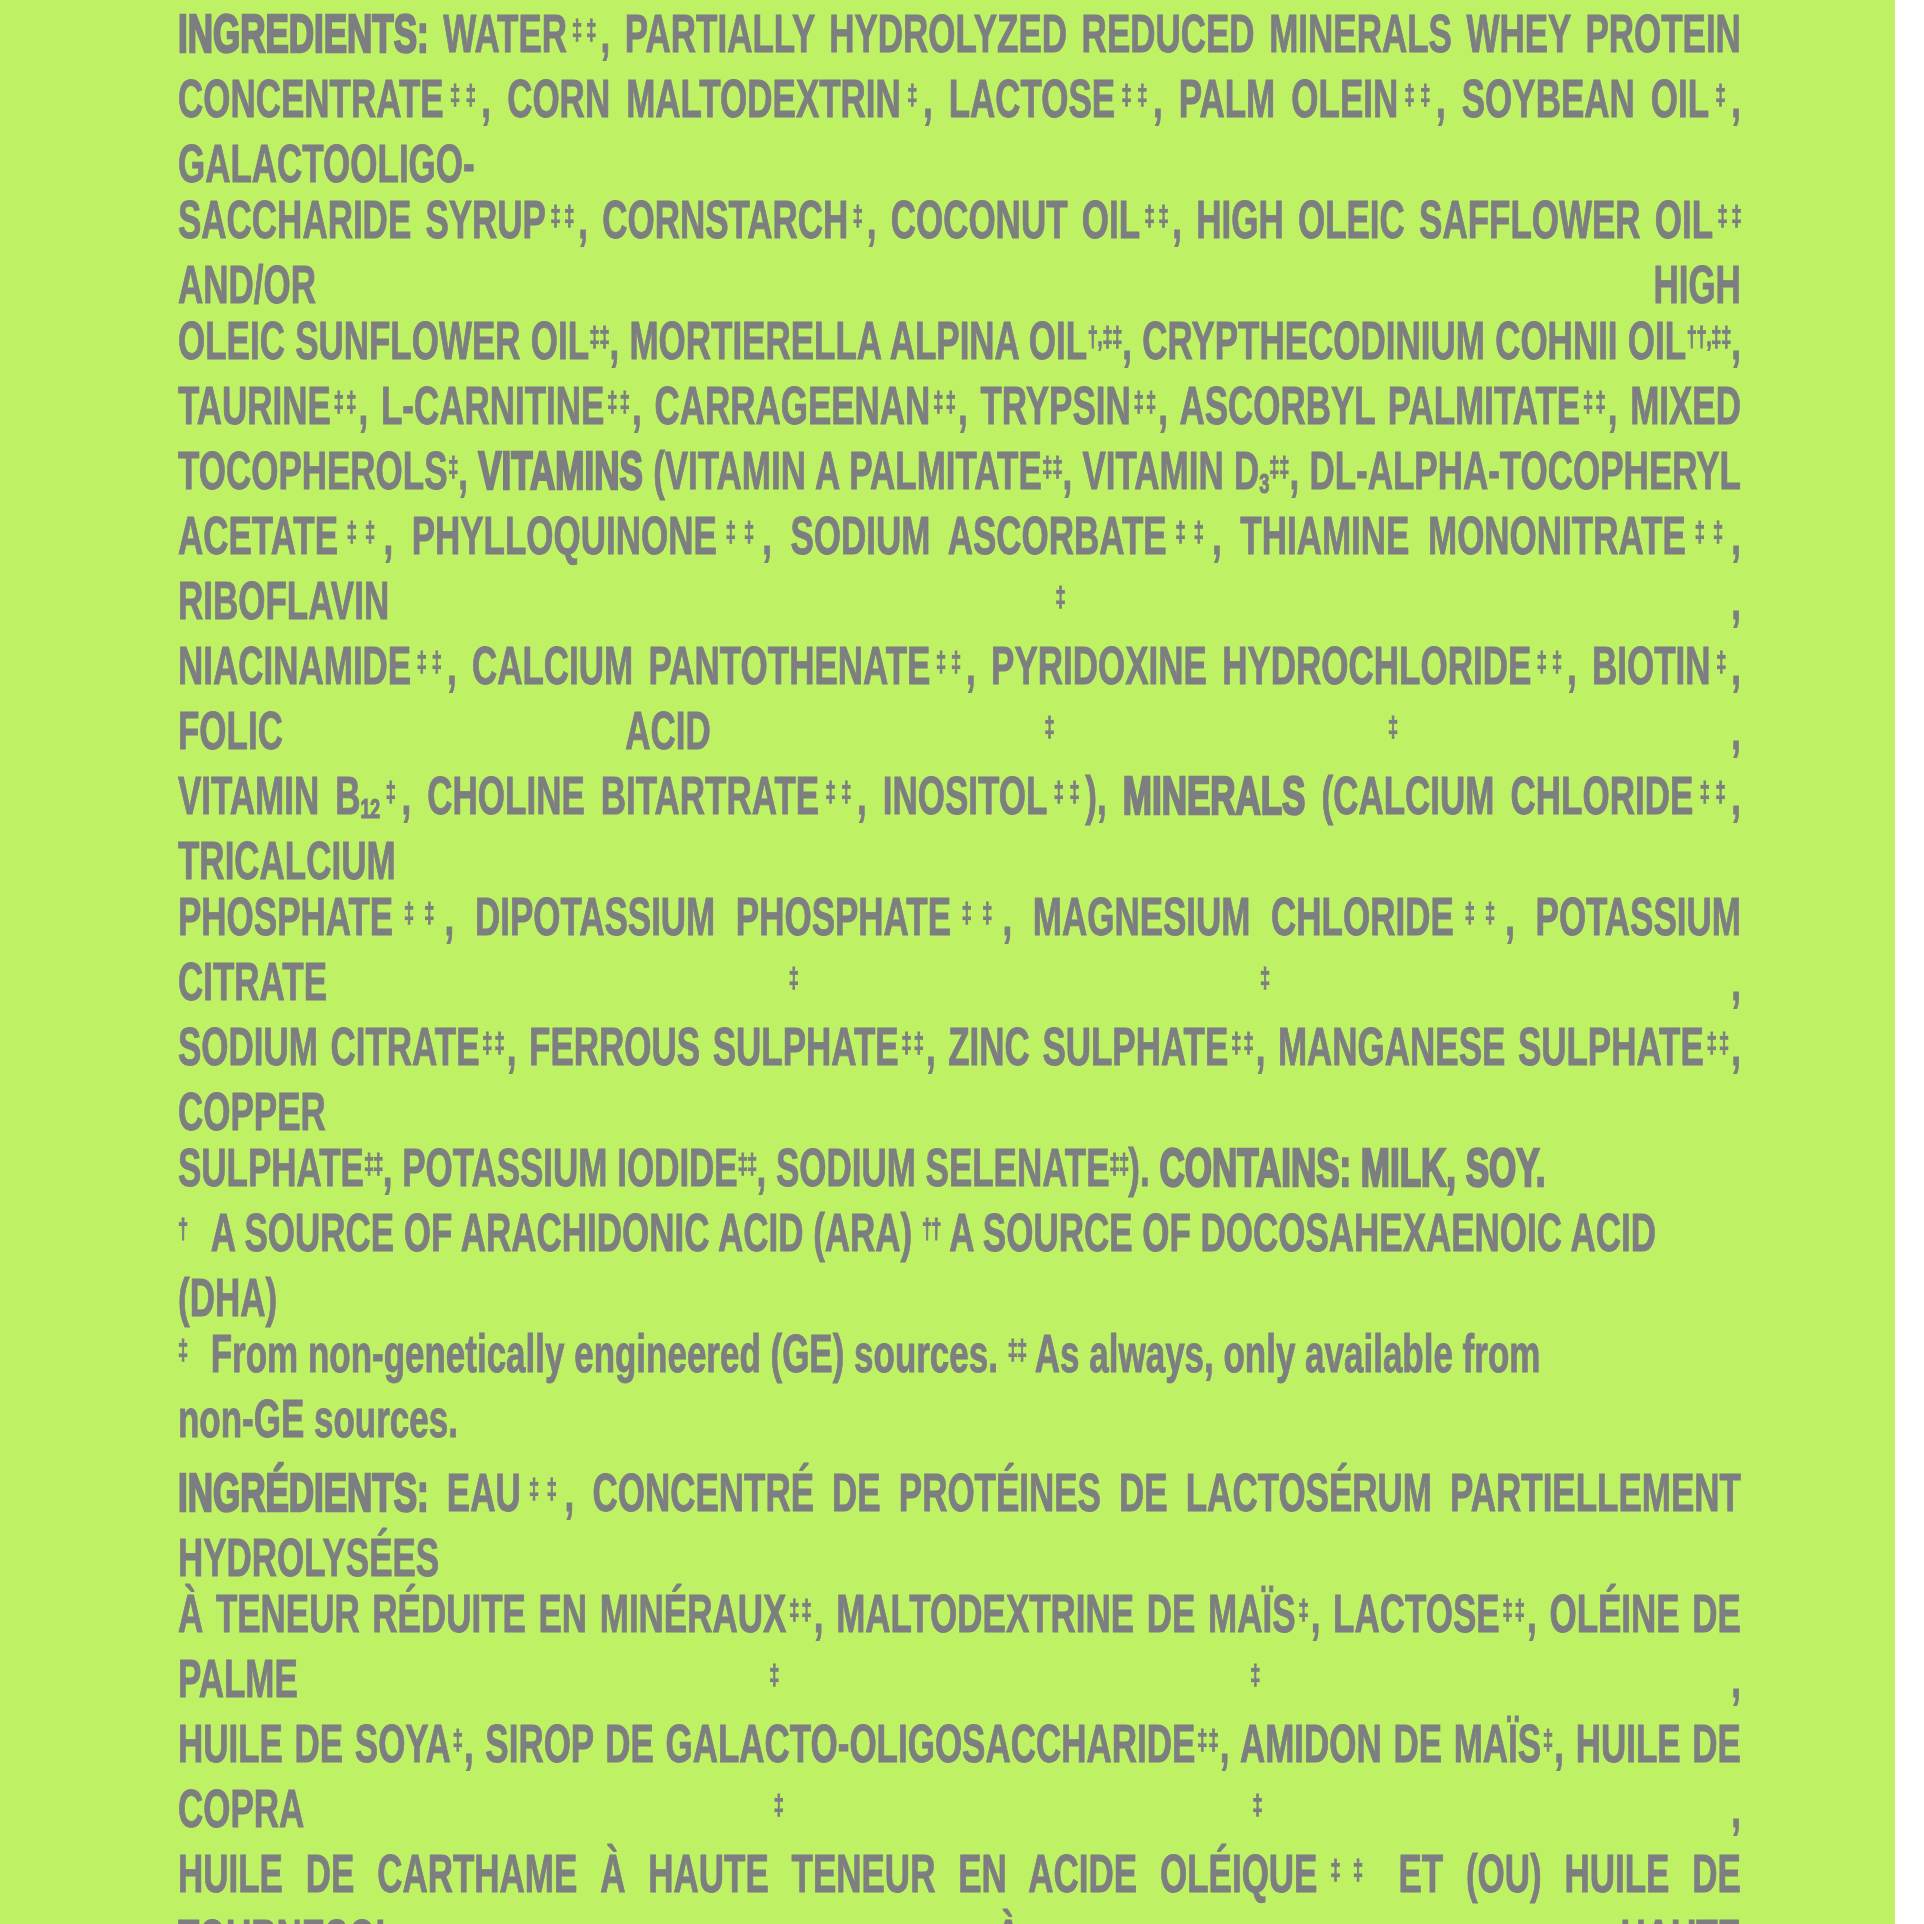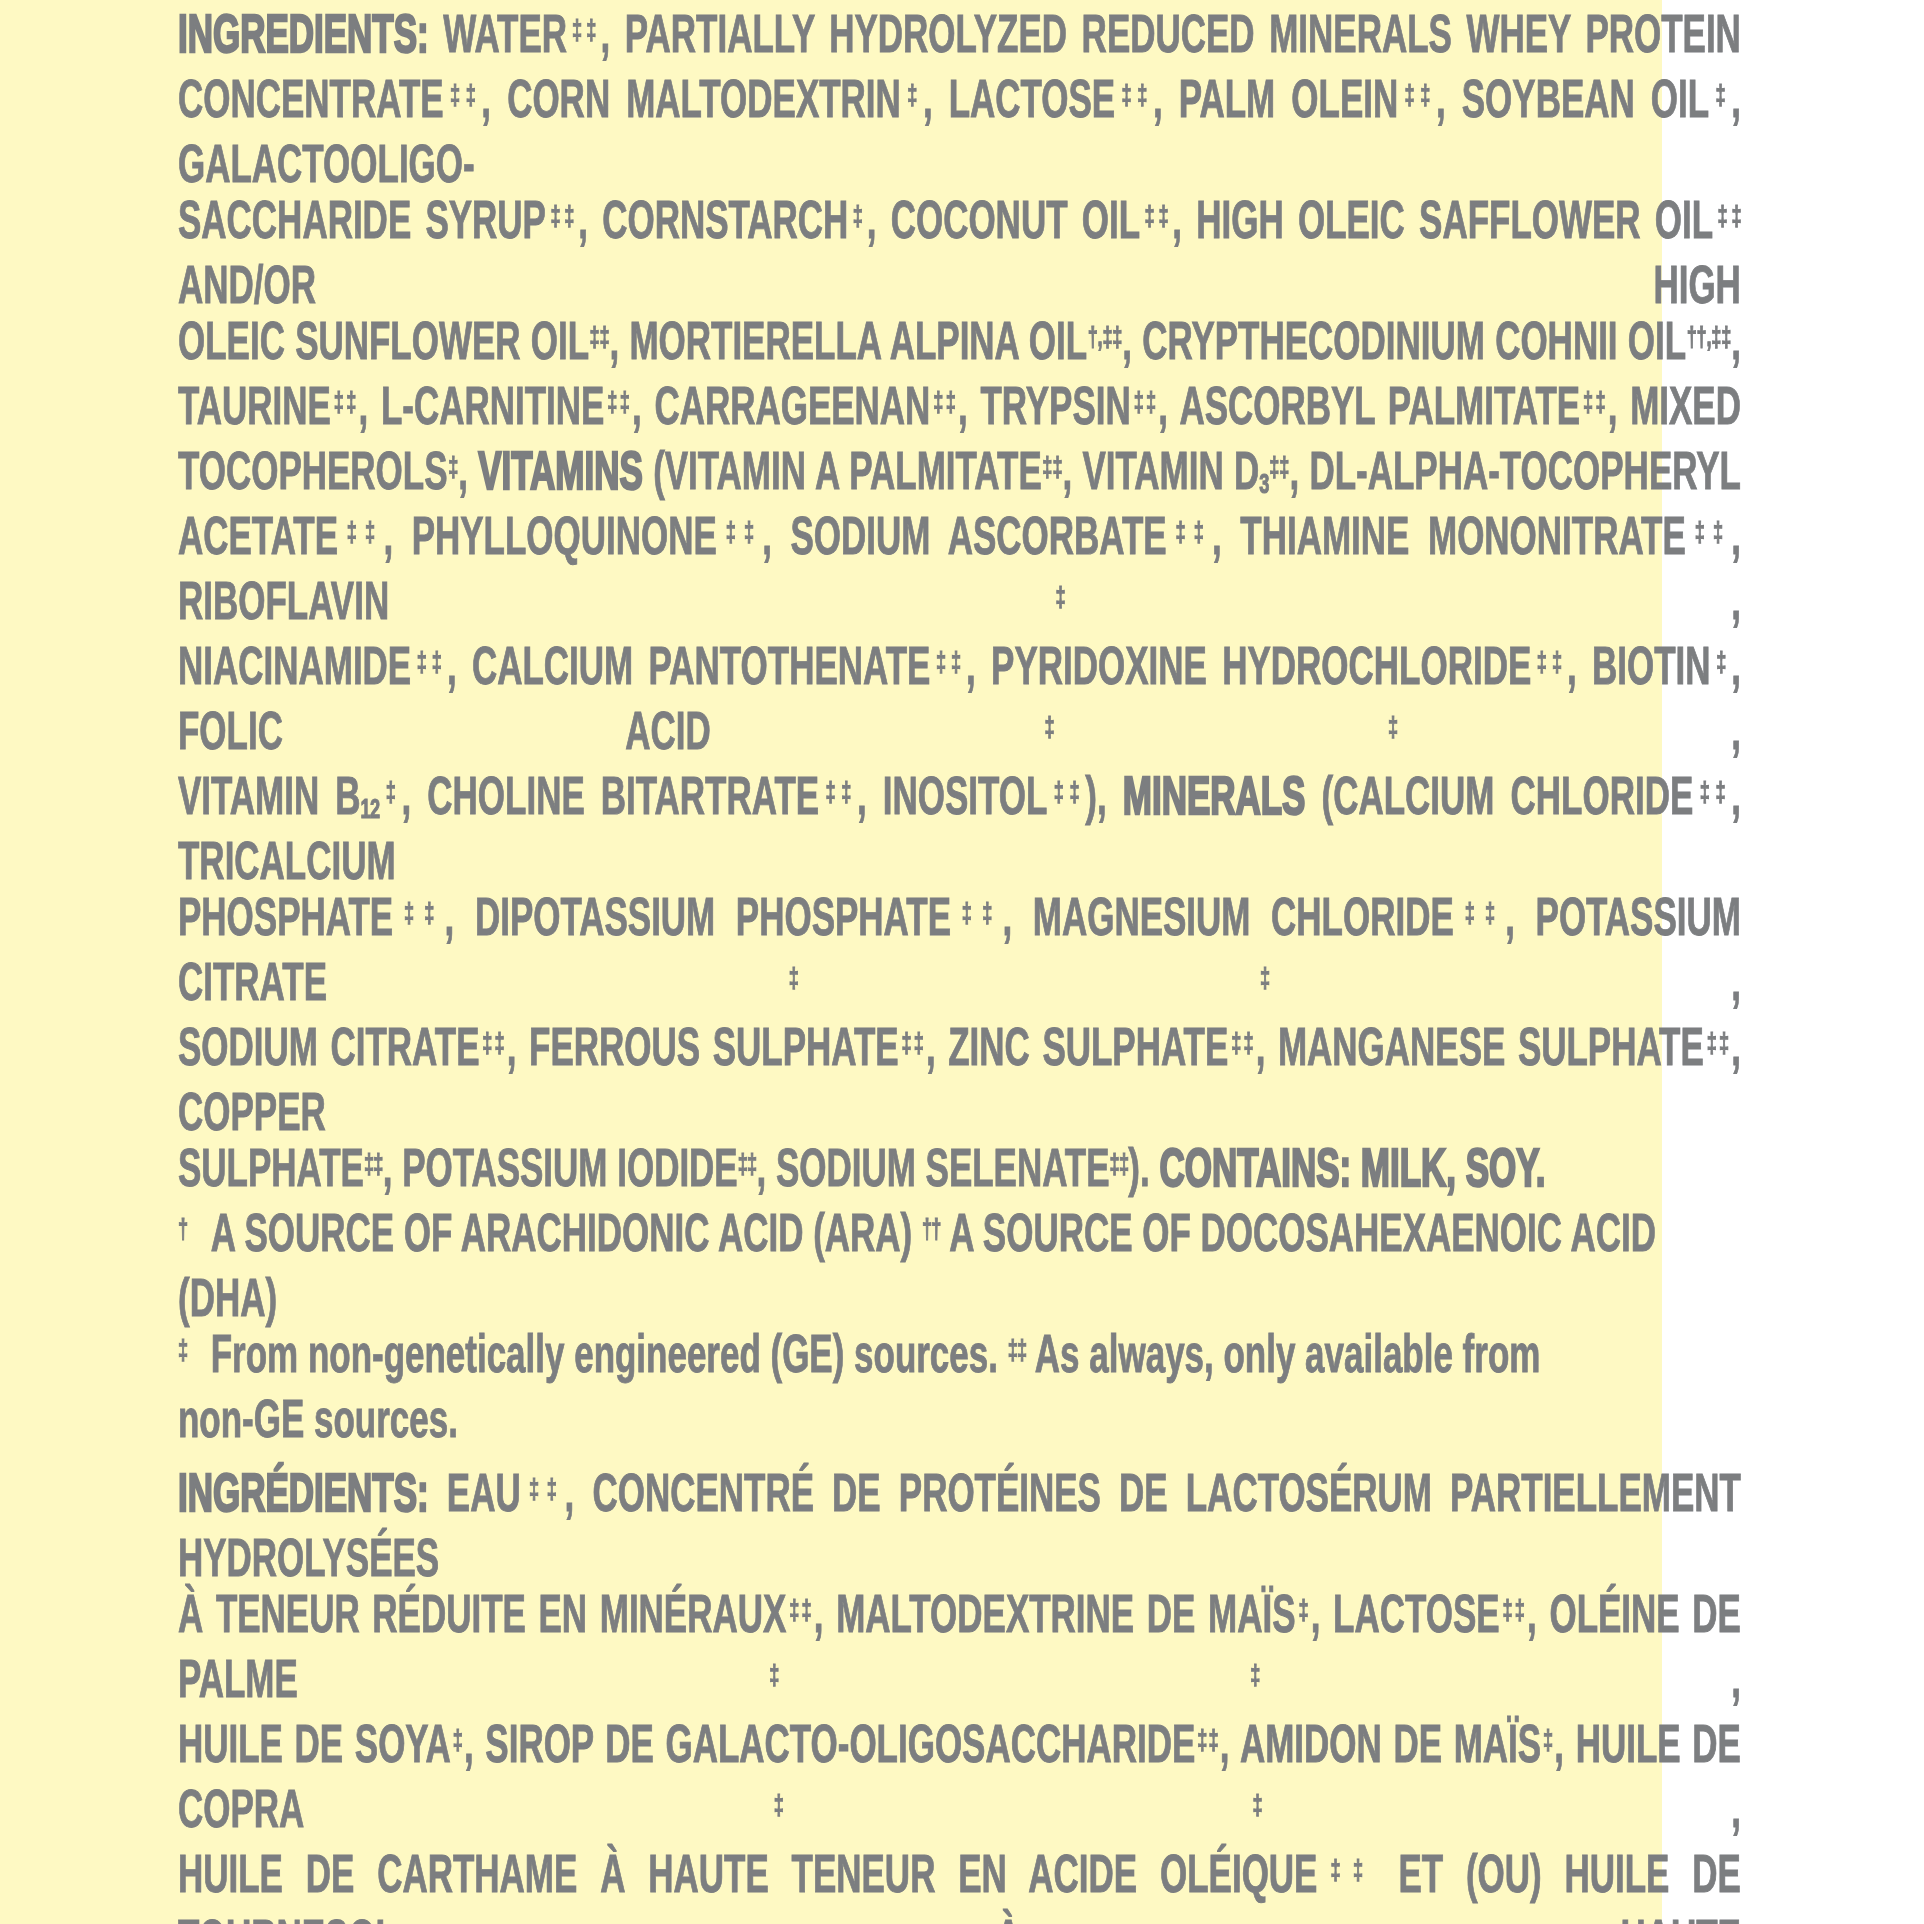--- a/index.html
+++ b/index.html
@@ -2,21 +2,21 @@
 <html style="font-size:13px"><head>
 <meta charset="utf-8">
 <style>
   html,body{margin:0;padding:0;}
   body{
     width:1925px;height:1925px;
     background:#ffffff;
     overflow:hidden;
     font-family:"Liberation Sans","DejaVu Sans",sans-serif;
   }
-  .sheet{position:absolute;left:0;top:0;width:1662px;height:1925px;background:#fef9c3;}
+  .sheet{position:absolute;left:0;top:0;width:1895px;height:1925px;background:#bef264;}
   .textcol{
     position:absolute;left:178px;top:6.4px;
     width:2368px;                 
     transform:scaleX(0.66);
     transform-origin:0 0;
     font-weight:700;
     font-size:53px;
     color:#7c7e80;
     -webkit-text-stroke:0.9px #7c7e80;
     letter-spacing:0;

